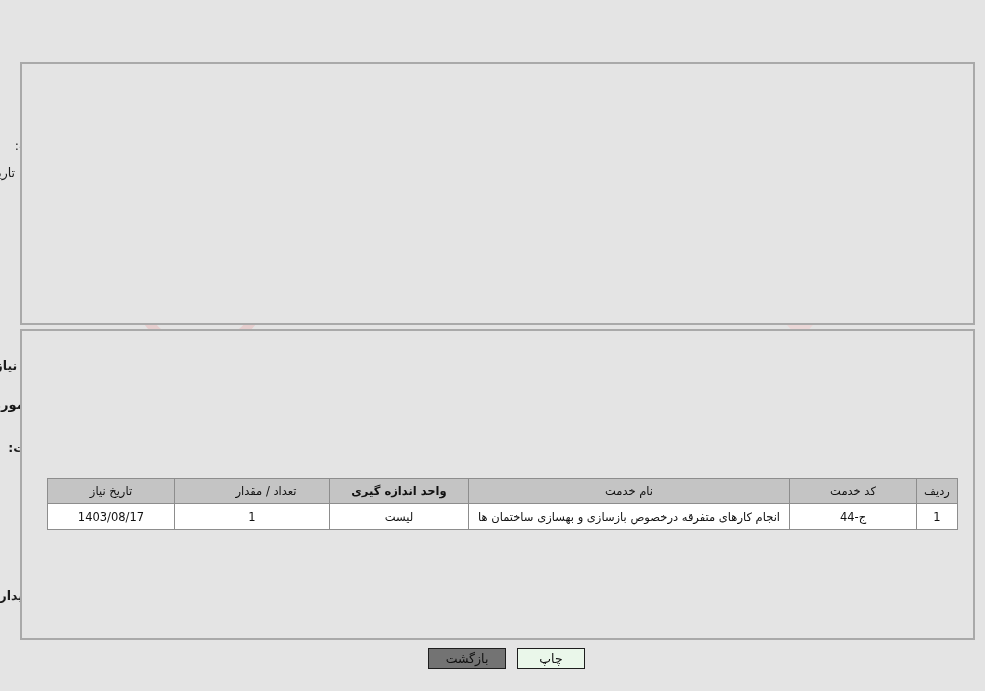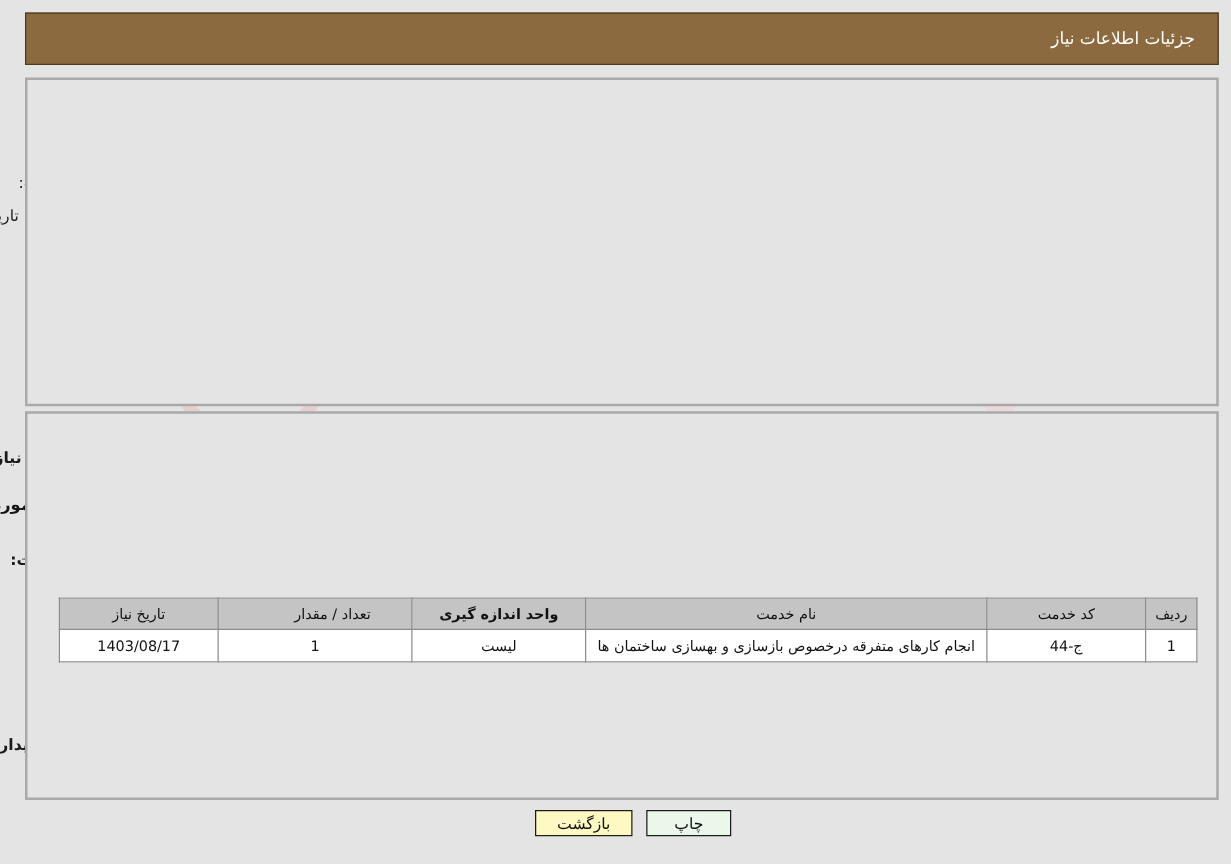--- a/index.html
+++ b/index.html
@@ -188,36 +188,33 @@
     box-sizing: border-box;
     font-size: 12.5px;
     color: #111;
     display: flex;
     align-items: center;
     justify-content: center;
     cursor: pointer;
     font-family: "DejaVu Sans", "Liberation Sans", sans-serif;
   }
   .btn-print  { background: #eaf7ea; text-align: center; }
-  .btn-back   { background: #fef9c3; }
+  .btn-back   { background: #737373; }
 </style>
 </head>
 <body>
 
 <div id="root">
 
   <svg class="watermark" viewBox="0 0 985 220">
     <path d="M200 0 L265 22 L265 95 Q265 140 200 168 Q135 140 135 95 L135 22 Z" fill="none" stroke="#e8b9b9" stroke-width="9"></path>
     <text x="492" y="130" text-anchor="middle" font-size="82" font-family="Liberation Sans, sans-serif" font-weight="bold" fill="#c9c9c9">AriaTender.net</text>
     <path d="M780 10 L820 10 L820 92 L850 92 L800 150 L750 92 L780 92 Z" fill="#f0cccc"></path>
   </svg>
 
-  <div class="header-bar">
-    <span class="header-title">جزئیات اطلاعات نیاز</span>
-  </div>
 
   <div class="panel" id="panel-top"></div>
 
   <div class="lbl" style="right:855px; top:82px; width:115px;">شماره نیاز:</div>
   <div class="fld center num" style="right:605px; top:78px; width:198px; height:22px;">1103000001000116</div>
 
   <div class="lbl" style="right:303px; top:82px; width:170px;">تاریخ و ساعت اعلان عمومی:</div>
   <div class="fld center num" style="right:700px; left:102px; top:78px; width:185px; height:22px;">1403/08/01 - 08:38</div>
 
   <div class="lbl" style="right:855px; top:110px; width:115px;">نام دستگاه خریدار:</div>

